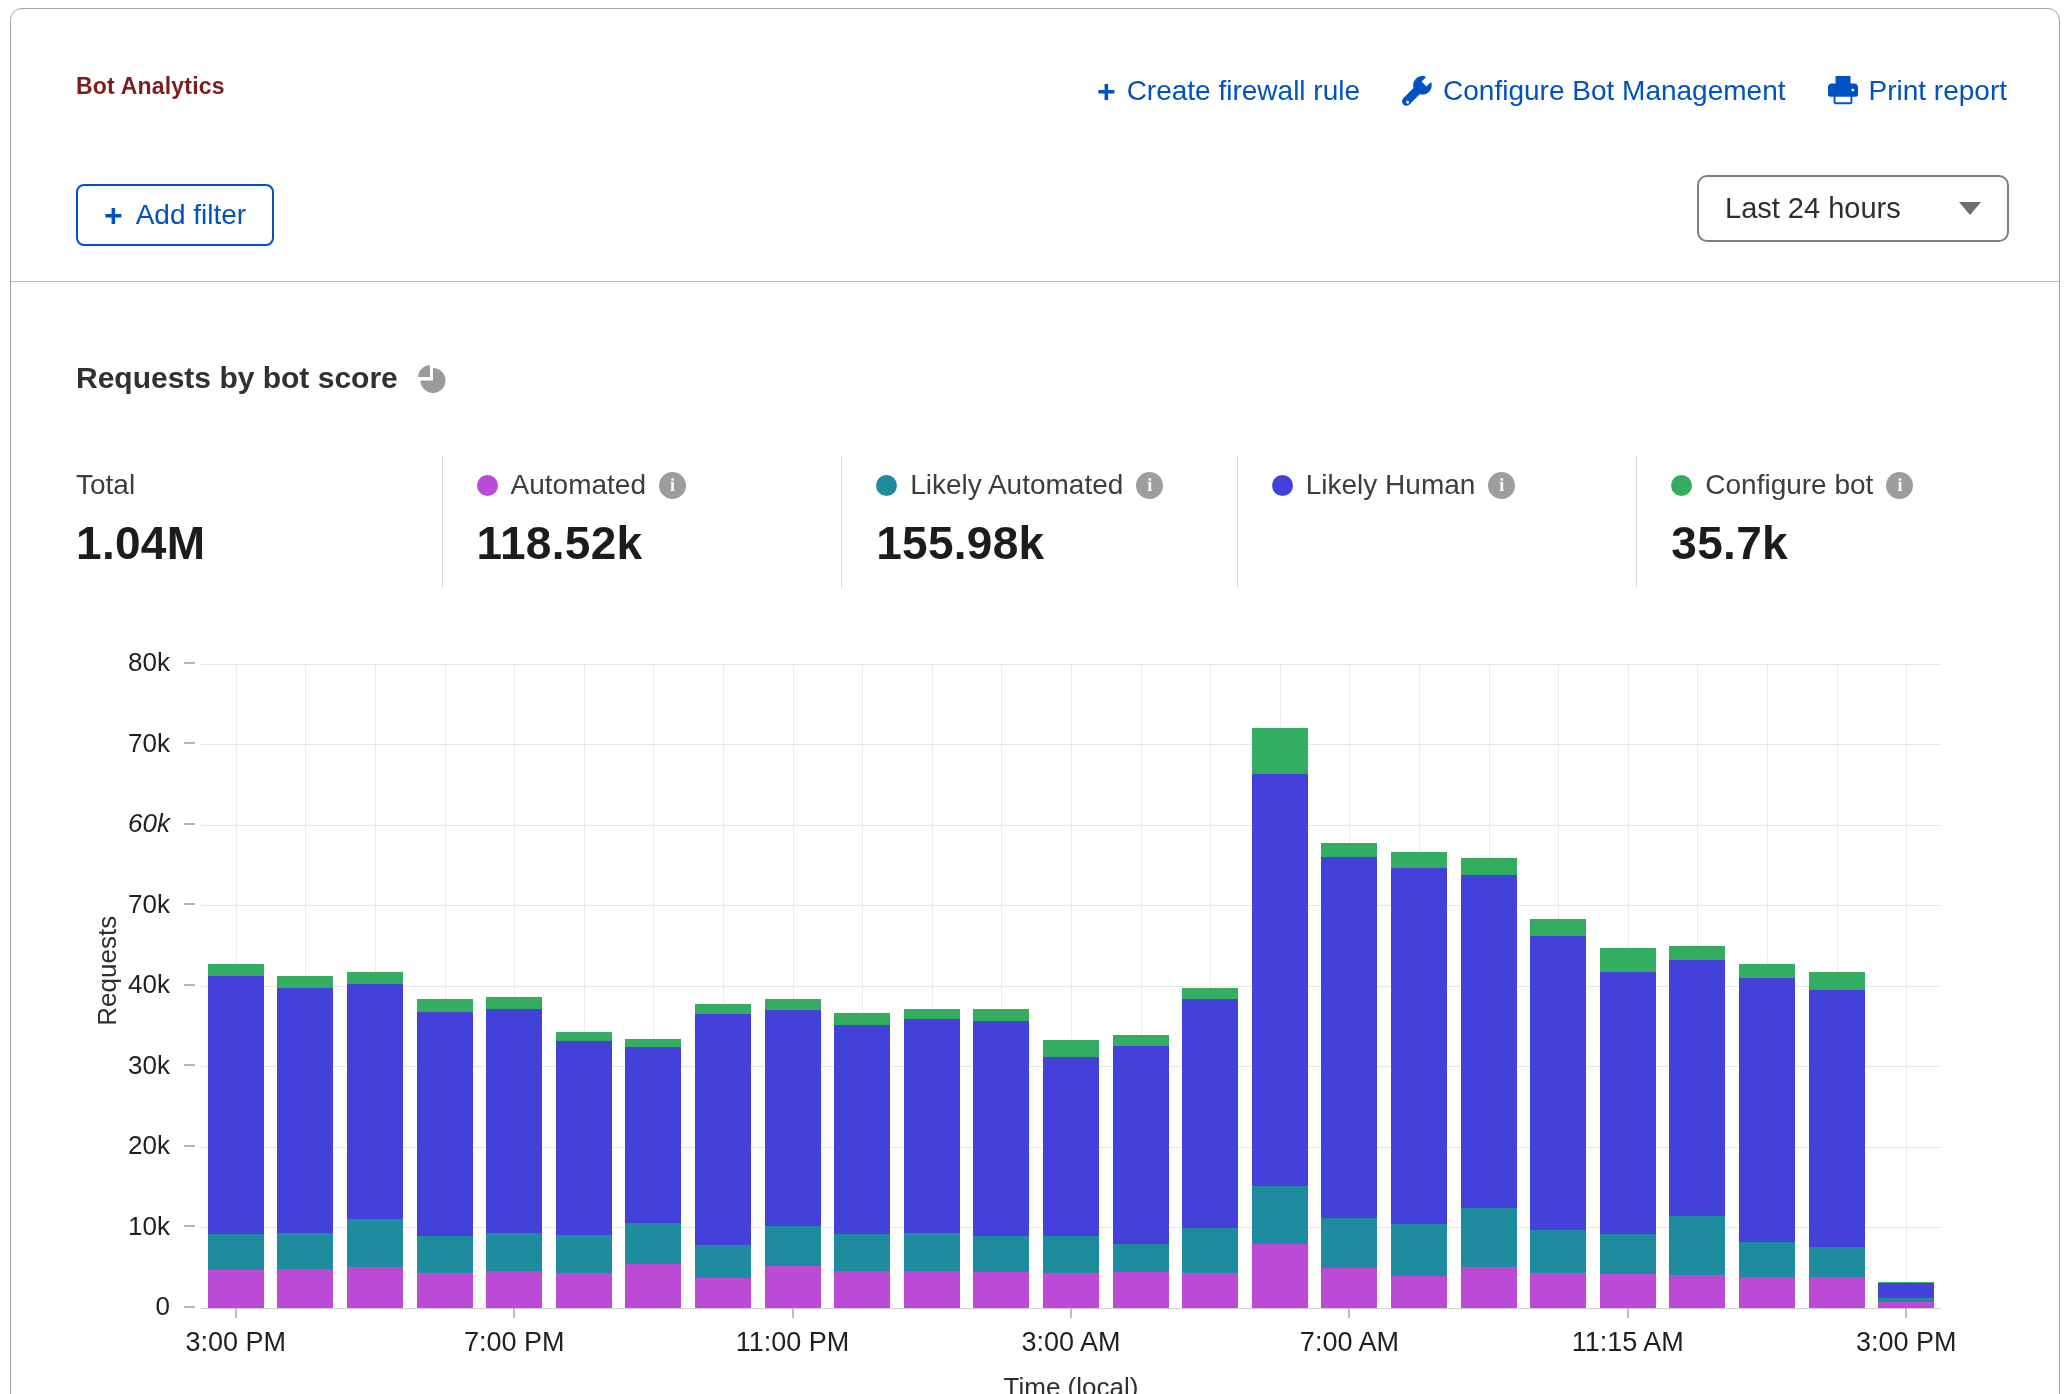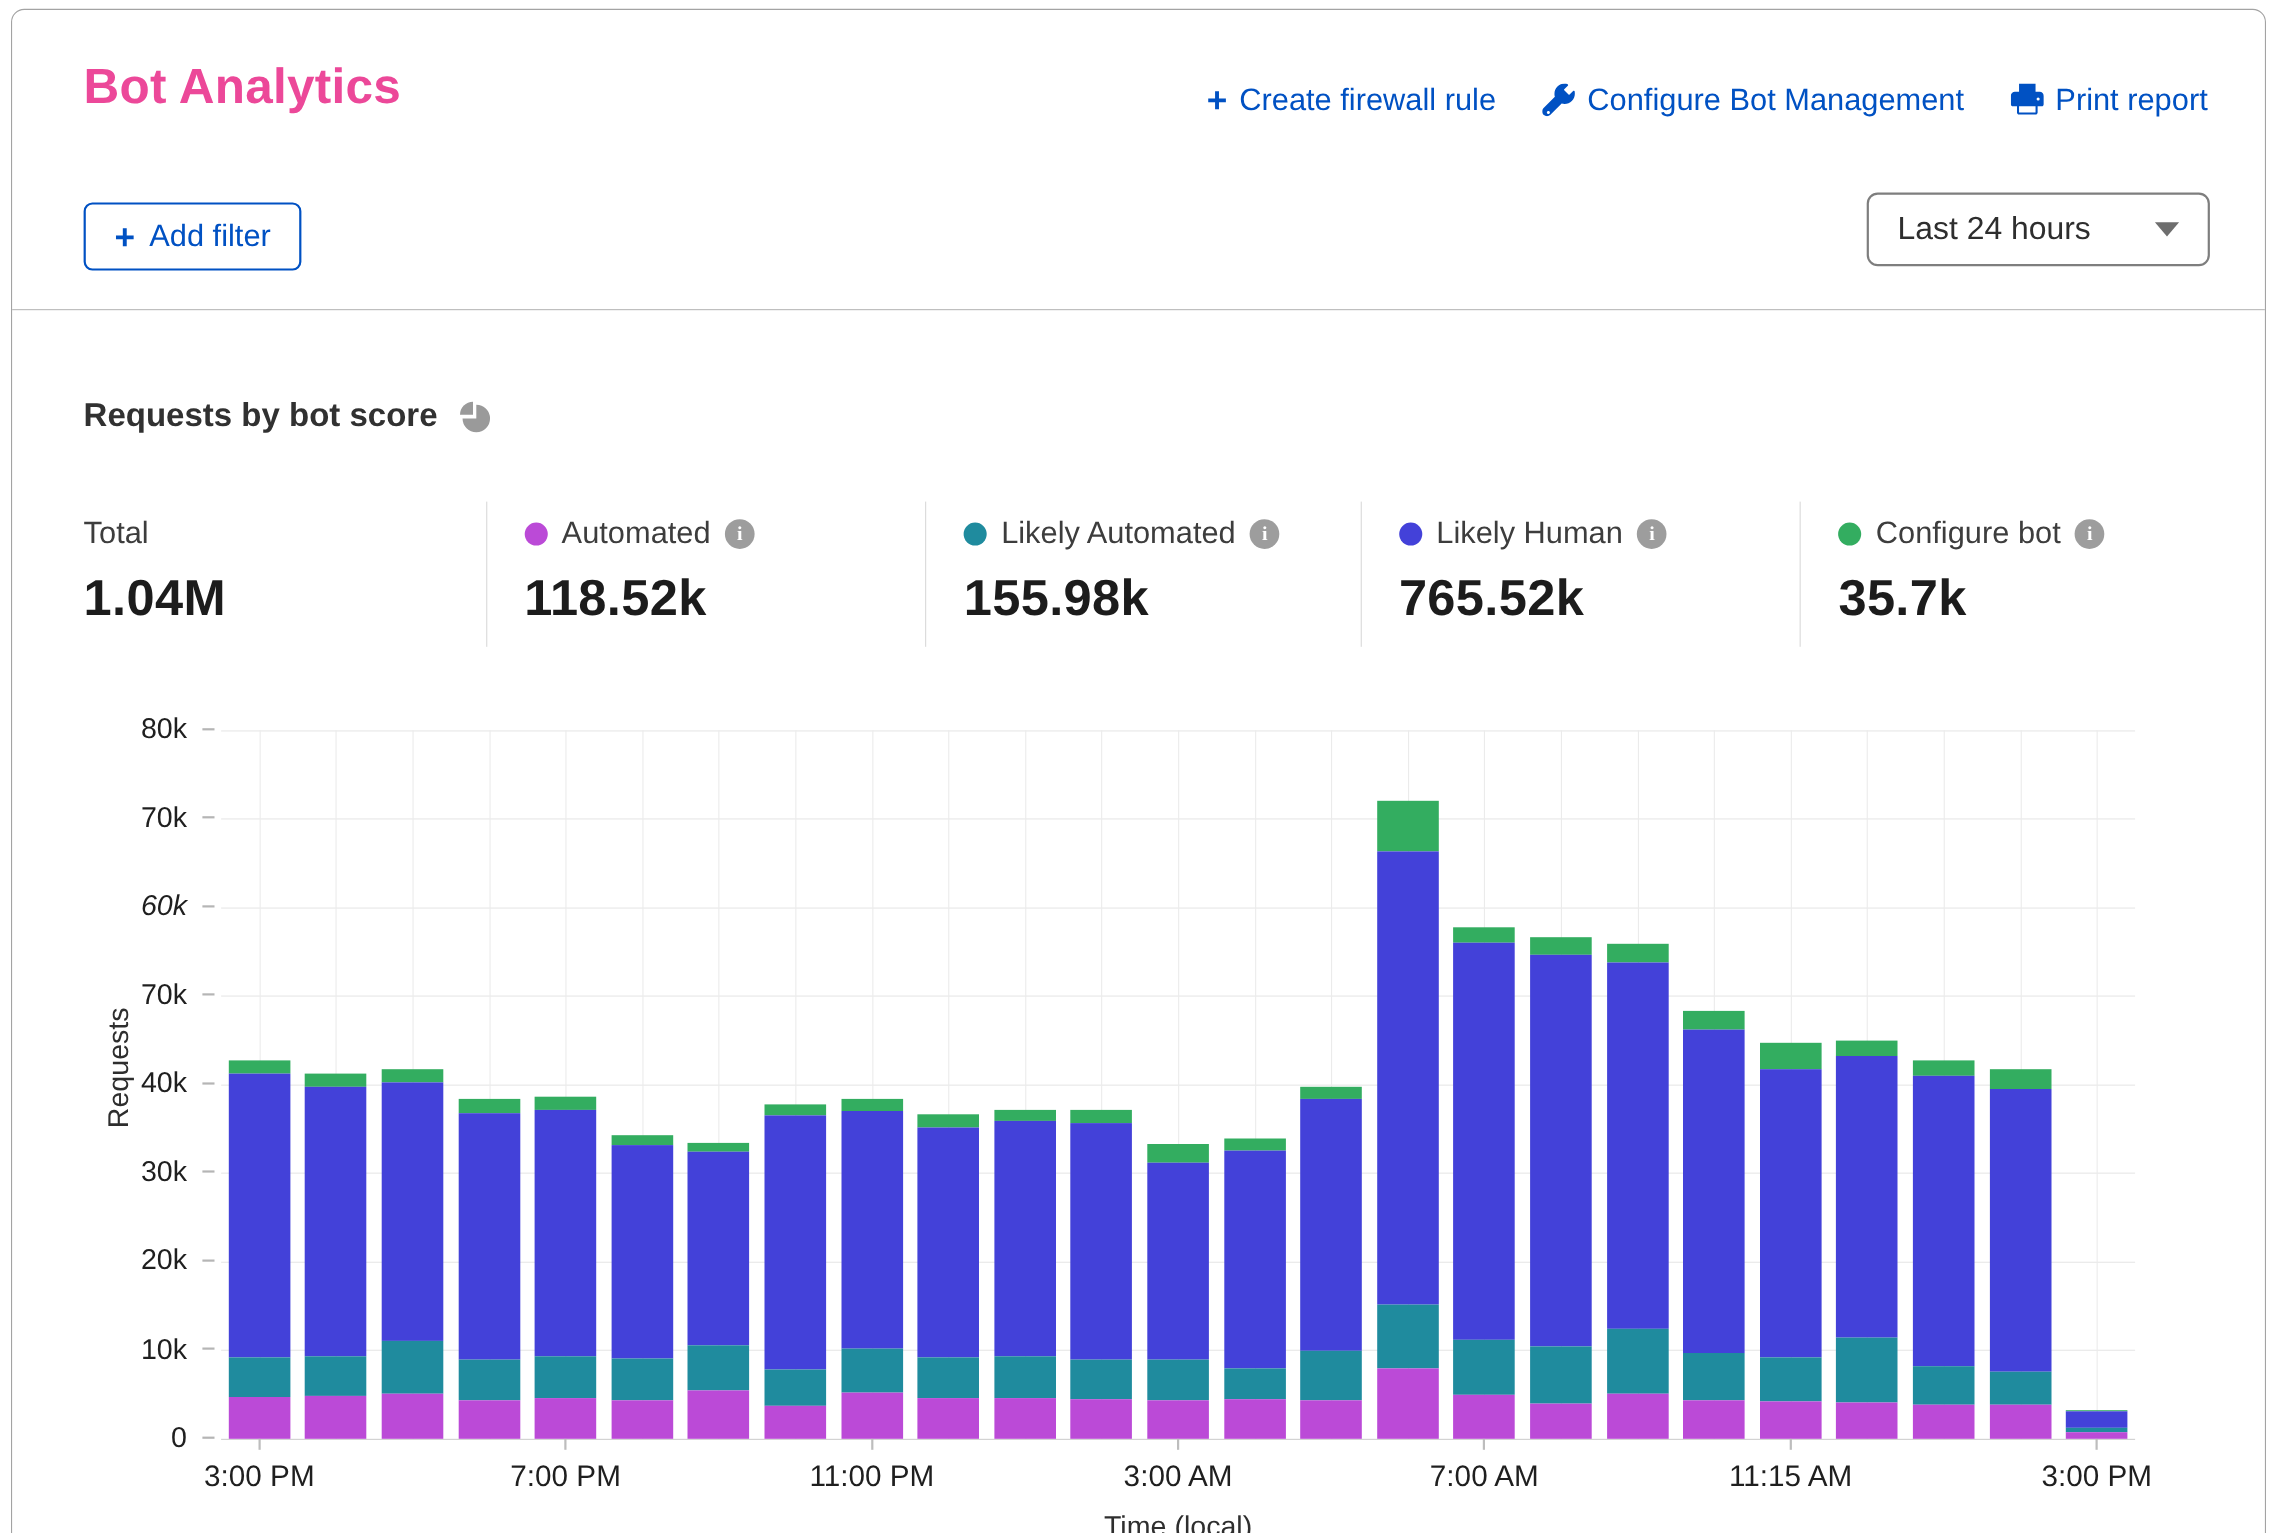--- a/index.html
+++ b/index.html
@@ -4,22 +4,22 @@
 <style>
   * { box-sizing: border-box; margin: 0; padding: 0; }
   html, body { width: 2070px; height: 1394px; background: #ffffff; overflow: hidden;
     font-family: "Liberation Sans", "DejaVu Sans", sans-serif; }
   .card { position: absolute; left: 10px; top: 8px; width: 2050px; height: 1560px;
     background: #fff; border: 1px solid #a3a3a3; border-radius: 12px 12px 0 0; }
 
   
   .header { position: absolute; left: 0; top: 0; right: 0; height: 273px;
     border-bottom: 1px solid #b9b9b9; }
-  .page-title { position: absolute; left: 65px; top: 44px; font-size: 45px; font-weight: 700;
-    color: #ec4899; letter-spacing: 0.2px; }
+  .page-title { position: absolute; left: 65px; top: 64px; font-size: 23px; font-weight: 700;
+    color: #7f1d1d; letter-spacing: 0.2px; }
   .actions { position: absolute; right: 52px; top: 66px; display: flex; gap: 42px; align-items: center; }
   .action-link { display: flex; align-items: center; gap: 11px; color: #0051c3;
     font-size: 28px; font-weight: 500; cursor: pointer; }
   .action-link .plus { font-size: 32px; font-weight: 600; line-height: 1; }
   .action-link svg { display: block; }
   .btn-add-filter { position: absolute; left: 65px; top: 175px; height: 62px; padding: 0 26px;
     display: flex; align-items: center; gap: 13px; background: #fff; border: 2px solid #0051c3;
     border-radius: 8px; color: #0051c3; font-size: 28px; font-weight: 500; cursor: pointer; }
   .btn-add-filter .plus { font-size: 32px; font-weight: 600; line-height: 1; }
   .dropdown { position: absolute; right: 50px; top: 166px; width: 312px; height: 67px;
@@ -144,21 +144,20 @@
         <span class="info-icon">i</span>
       </div>
       <div class="stat-value">155.98k</div>
     </div>
     <div class="stat stat-3">
       <div class="stat-label-row">
         <span class="dot" style="background: rgb(67, 65, 217);"></span>
         <span class="stat-label">Likely Human</span>
         <span class="info-icon">i</span>
       </div>
-      <div class="stat-value">765.52k</div>
     </div>
     <div class="stat stat-4">
       <div class="stat-label-row">
         <span class="dot" style="background: rgb(51, 173, 96);"></span>
         <span class="stat-label">Configure bot</span>
         <span class="info-icon">i</span>
       </div>
       <div class="stat-value">35.7k</div>
     </div>
   </div>

